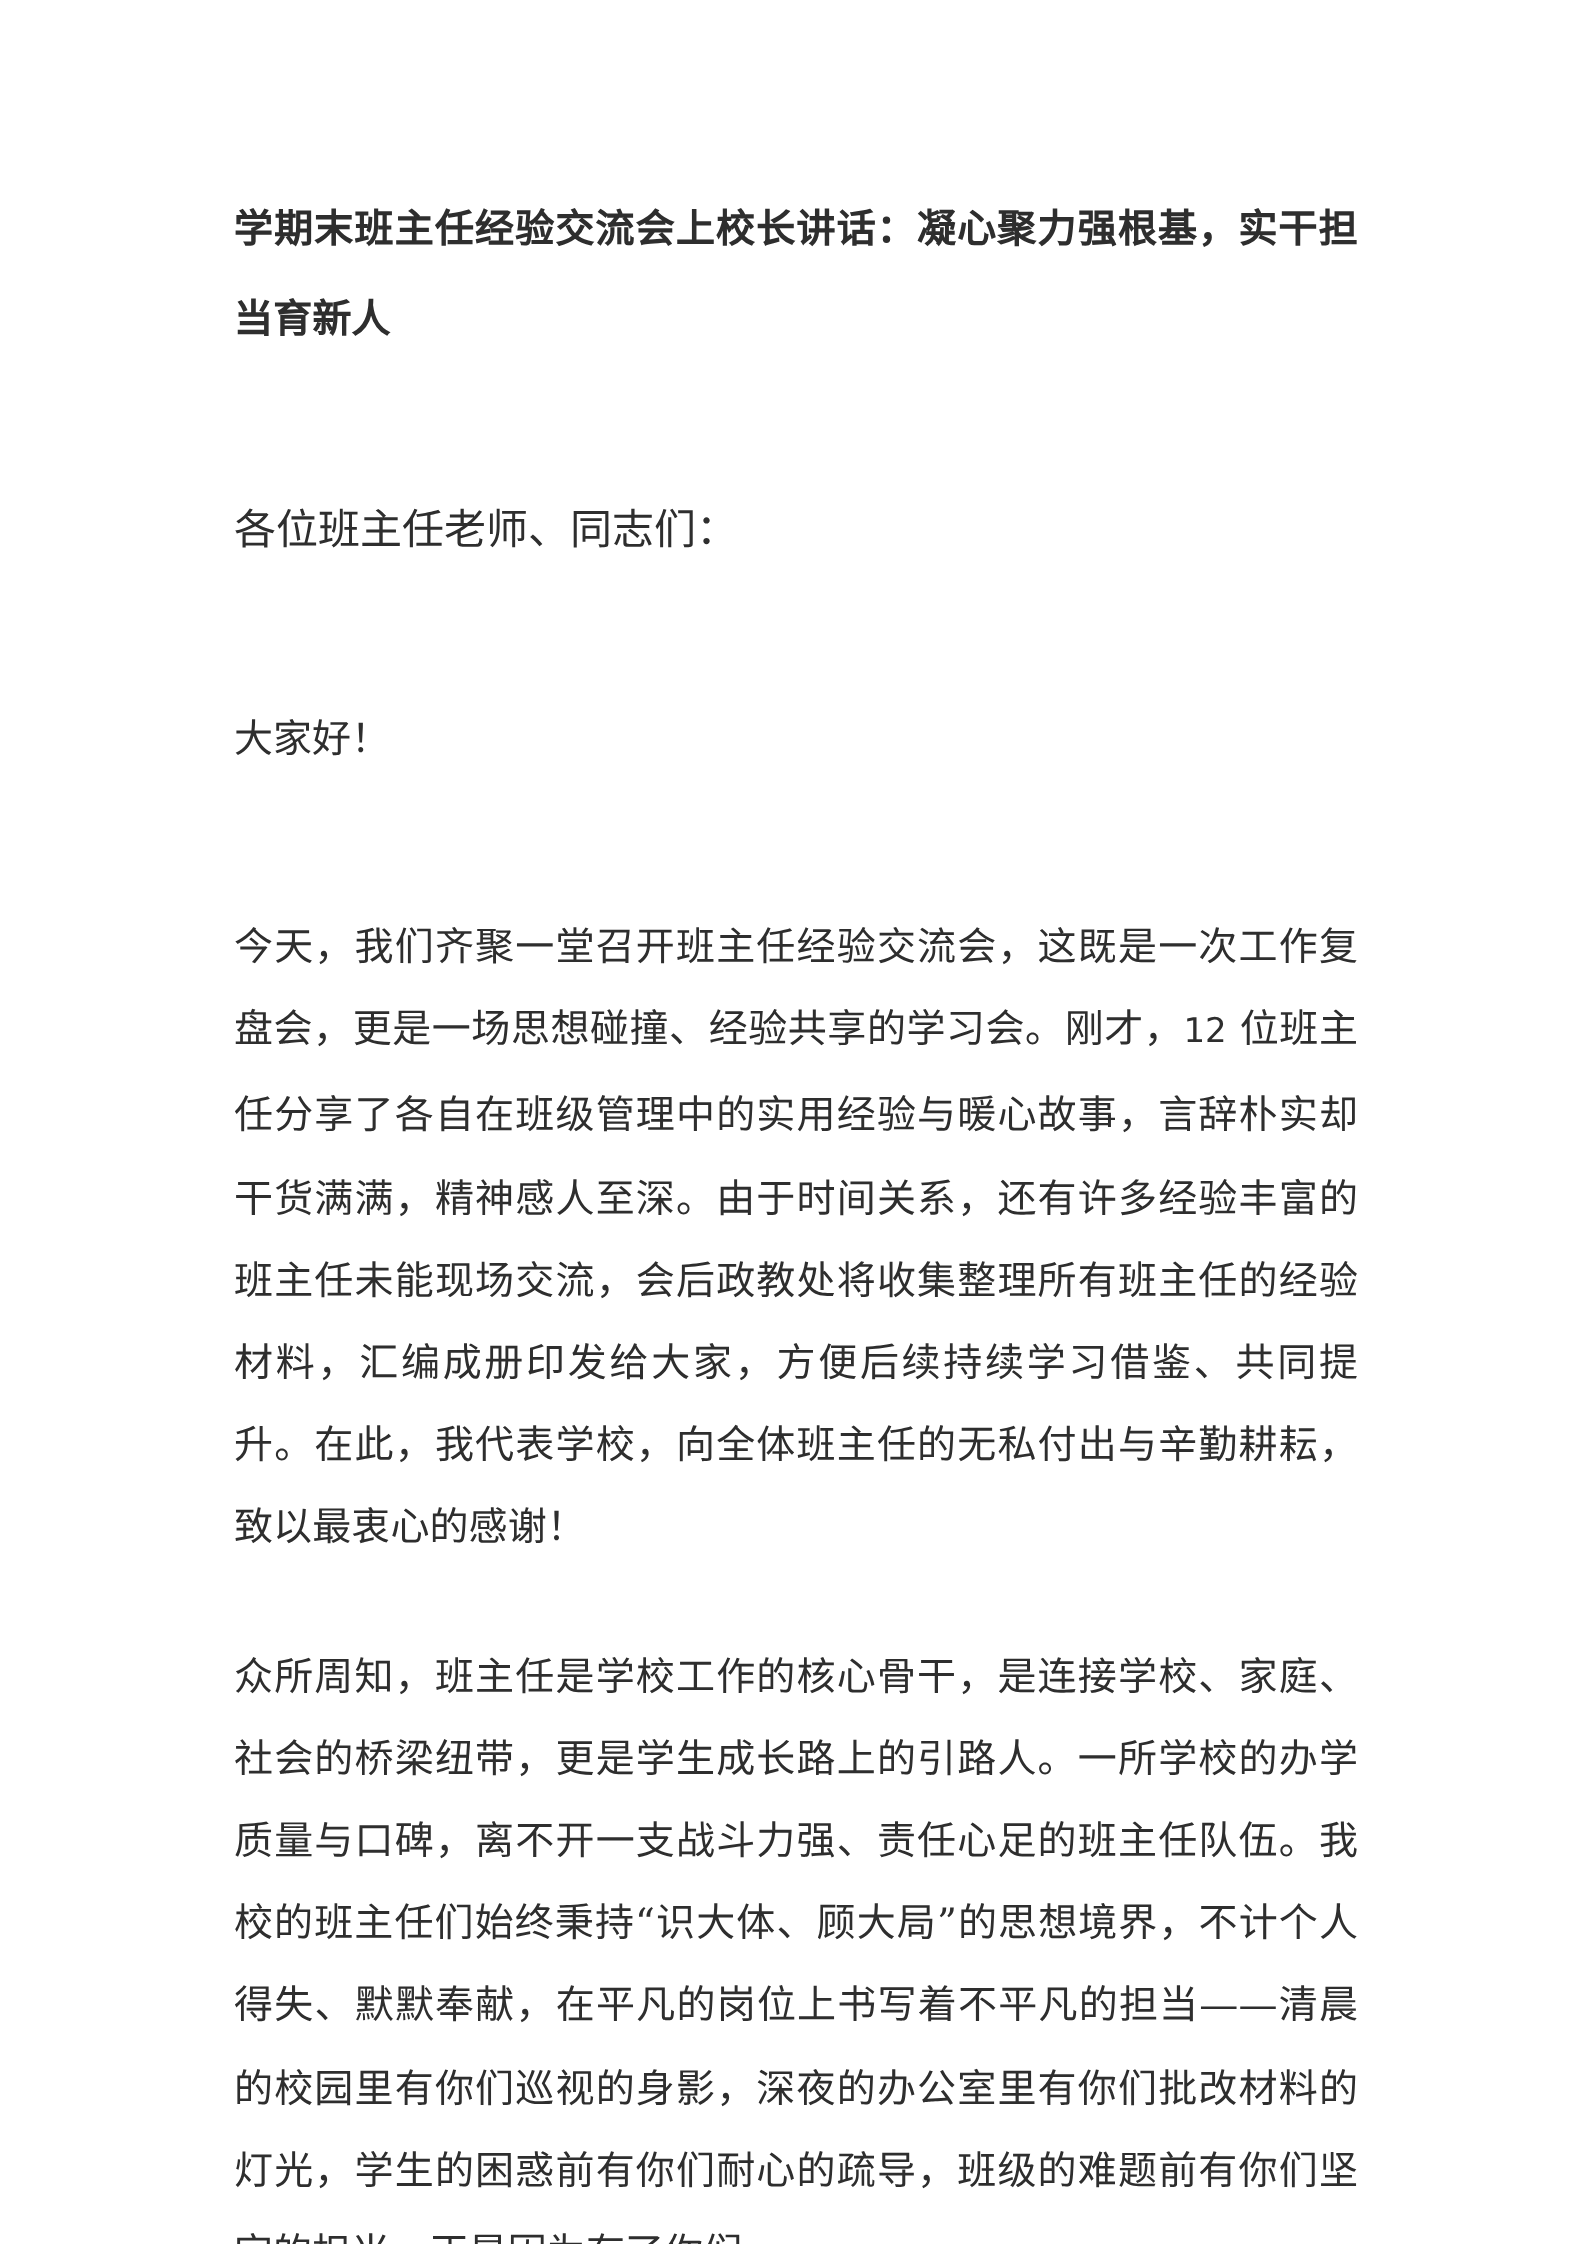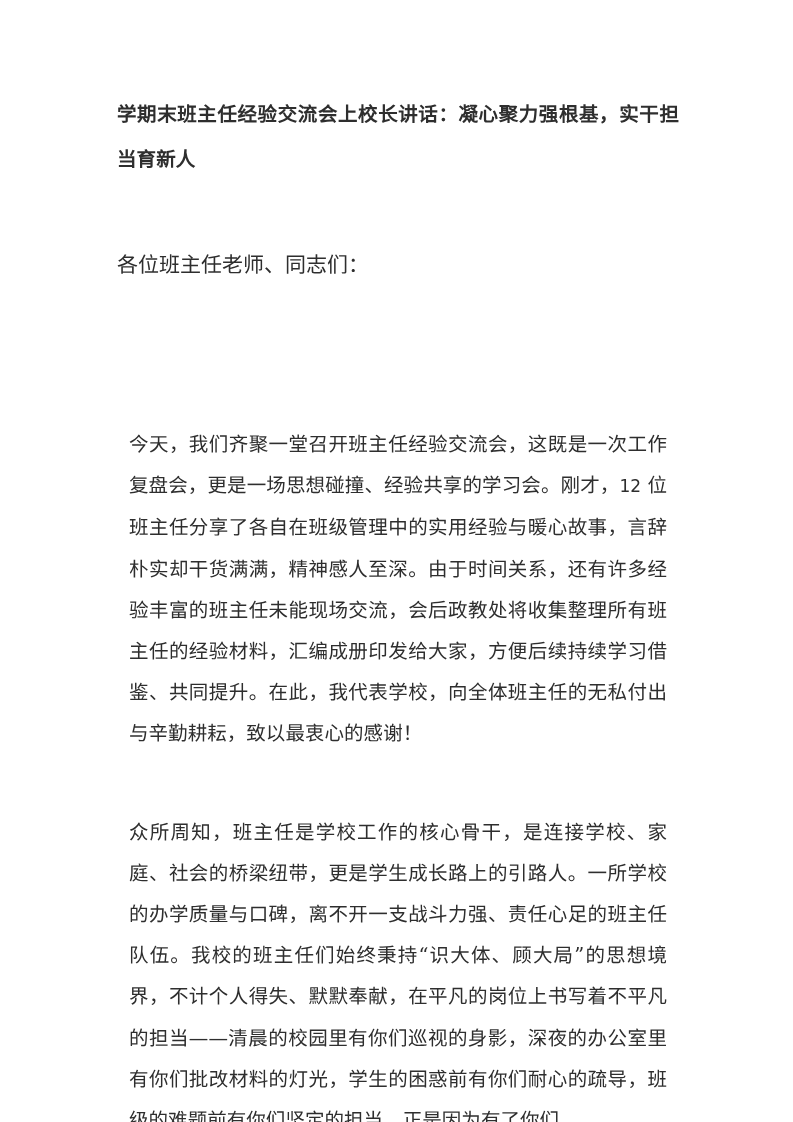--- a/index.html
+++ b/index.html
@@ -61,21 +61,21 @@
     color: #2e2e2e;
     margin: 0;
     text-align: left;
   }
 
   .body-para {
     font-family: "DejaVu Serif", "Liberation Serif", serif;
     font-size: 19.5px;
     line-height: 41.2px;
     color: #2e2e2e;
-    margin: 12px;
+    margin: 0;
     text-align: justify;
     text-justify: inter-character;
     text-align-last: left;
     letter-spacing: 0.05px;
   }
 
   
   .gap-title   { height: 63px; }
   .gap-salut   { height: 63px; }
   .gap-greet   { height: 63px; }
@@ -95,20 +95,21 @@
   <div class="doc-body">
 
     <h1 class="doc-title">学期末班主任经验交流会上校长讲话：凝心聚力强根基，实干担当育新人</h1>
 
     <div class="gap-title"></div>
 
     <p class="salutation">各位班主任老师、同志们：</p>
 
     <div class="gap-salut"></div>
 
+    <p class="greeting">大家好！</p>
 
     <div class="gap-greet"></div>
 
     <p class="body-para">今天，我们齐聚一堂召开班主任经验交流会，这既是一次工作复盘会，更是一场思想碰撞、经验共享的学习会。刚才，<span class="num">12</span> 位班主任分享了各自在班级管理中的实用经验与暖心故事，言辞朴实却干货满满，精神感人至深。由于时间关系，还有许多经验丰富的班主任未能现场交流，会后政教处将收集整理所有班主任的经验材料，汇编成册印发给大家，方便后续持续学习借鉴、共同提升。在此，我代表学校，向全体班主任的无私付出与辛勤耕耘，致以最衷心的感谢！</p>
 
     <div class="gap-para"></div>
 
     <p class="body-para">众所周知，班主任是学校工作的核心骨干，是连接学校、家庭、社会的桥梁纽带，更是学生成长路上的引路人。一所学校的办学质量与口碑，离不开一支战斗力强、责任心足的班主任队伍。我校的班主任们始终秉持“识大体、顾大局”的思想境界，不计个人得失、默默奉献，在平凡的岗位上书写着不平凡的担当——清晨的校园里有你们巡视的身影，深夜的办公室里有你们批改材料的灯光，学生的困惑前有你们耐心的疏导，班级的难题前有你们坚定的担当。正是因为有了你们，</p>
 
   </div>

